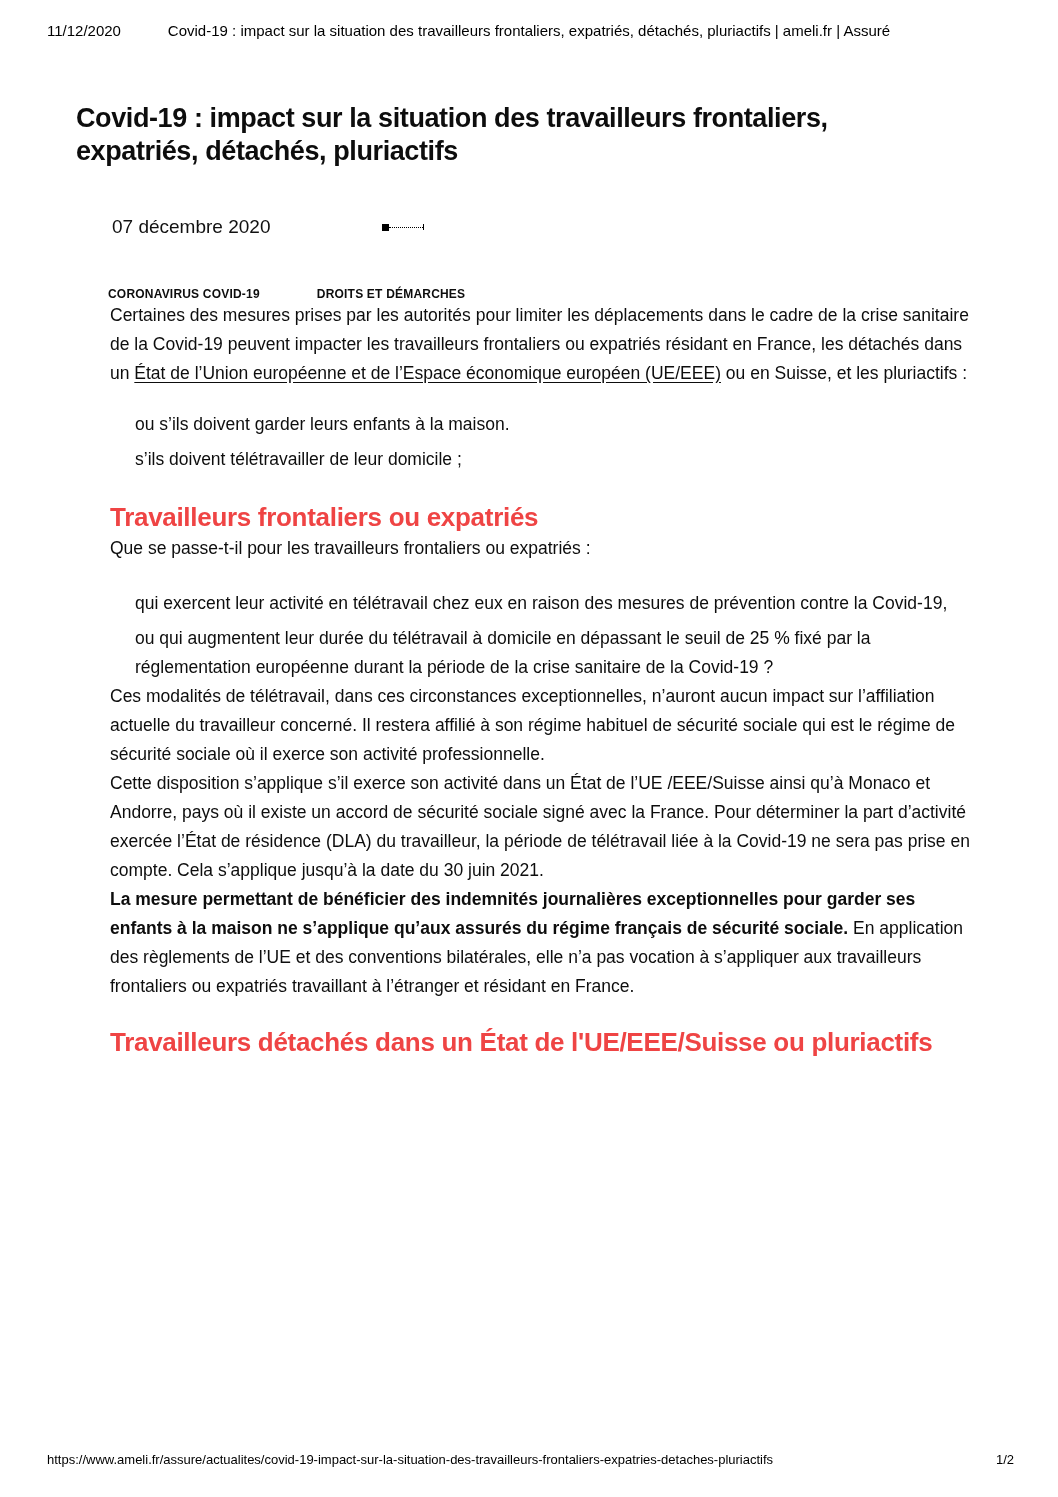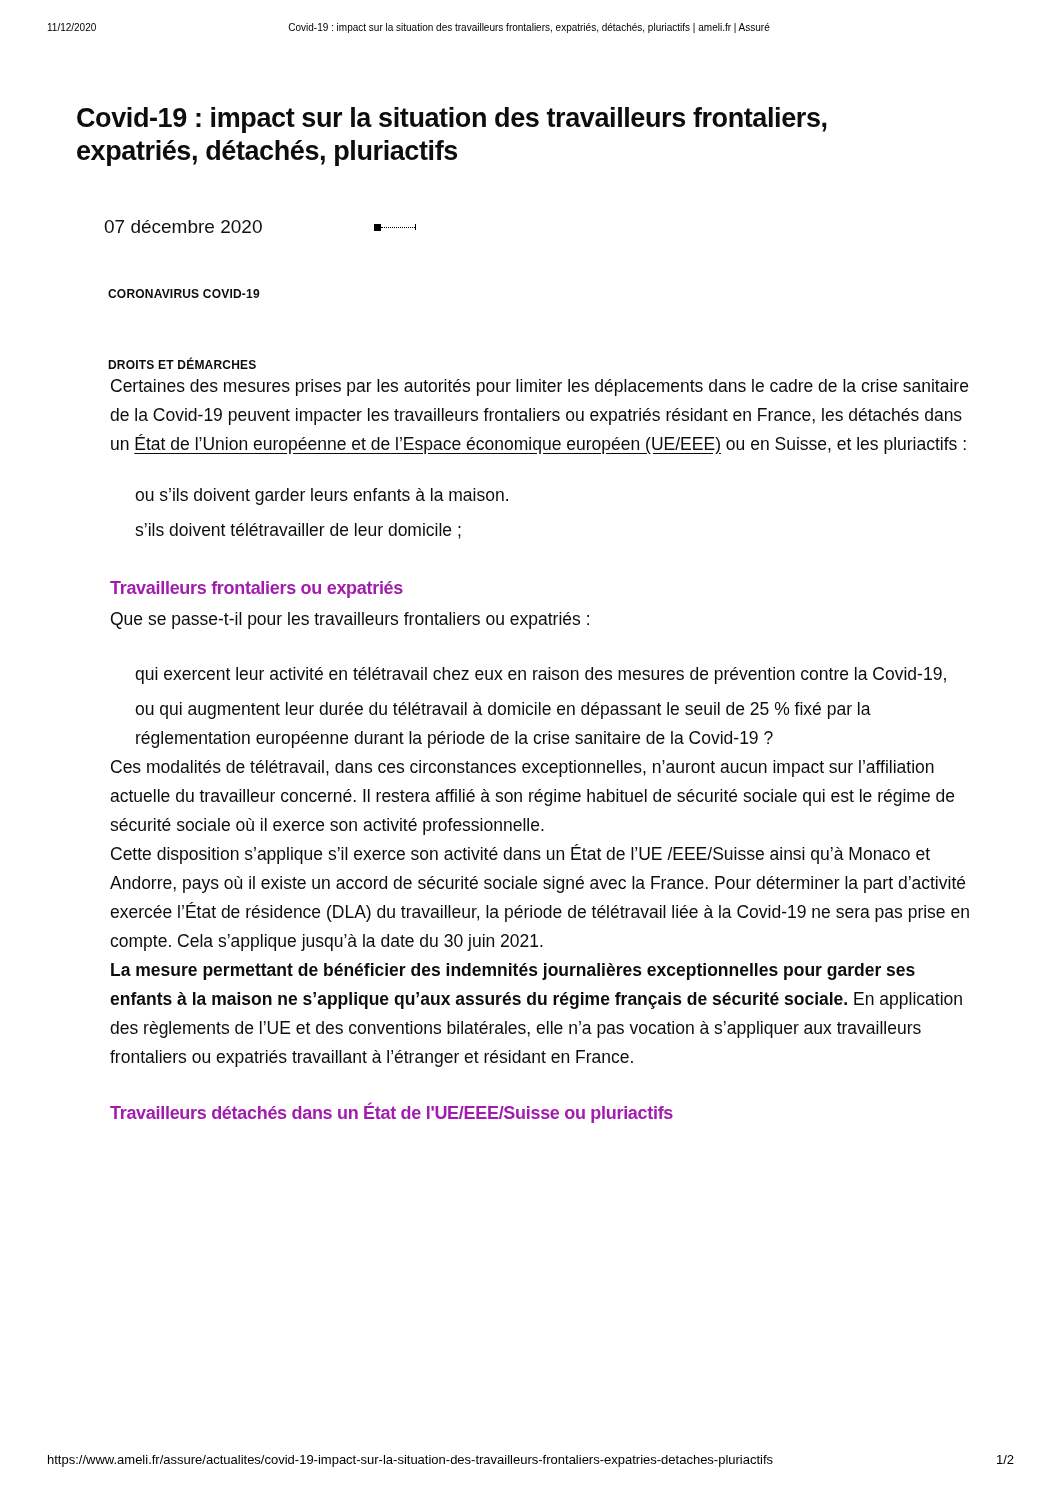--- a/index.html
+++ b/index.html
@@ -13,21 +13,21 @@
     background: #ffffff;
     color: #111111;
     font-family: "Liberation Sans", sans-serif;
     overflow: hidden;
   }
 
   
   .print-header {
     position: relative;
     padding-top: 22px;
-    font-size: 10px;
+    font-size: 15px;
     color: #000000;
     height: 18px;
   }
   .ph-date {
     position: absolute;
     left: 47px;
     top: 22px;
     white-space: nowrap;
   }
   .ph-title {
@@ -54,21 +54,21 @@
   .article-title {
     margin: 62px 0 0 0;
     font-size: 27px;
     font-weight: bold;
     line-height: 33px;
     letter-spacing: -0.4px;
     color: #0d0d0d;
     max-width: 880px;
   }
   .meta-row {
-    margin: 48px 0 0 28px;
+    margin: 48px 0 0 36px;
     display: flex;
     align-items: center;
     font-size: 19px;
     gap: 8px;
   }
   .broken-img {
     display: inline-flex;
     align-items: center;
     margin-left: 104px;
     height: 9px;
@@ -89,21 +89,20 @@
     display: inline-block;
   }
   .tags-row {
     margin: 49px 0 0 32px;
     display: flex;
     gap: 57px;
     font-size: 12px;
     font-weight: bold;
     letter-spacing: 0.2px;
     color: #0d0d0d;
-    flex-direction: column;
   }
   .body-copy {
     margin-left: 34px;
     max-width: 872px;
     font-size: 17.5px;
     line-height: 29px;
     color: #0d0d0d;
   }
   p.para {
     margin: 0 0 0 0;
@@ -117,25 +116,25 @@
     margin: 22px 0 0 0;
     padding: 0 0 0 25px;
     max-width: 850px;
   }
   ul.plain-list li {
     margin: 0 0 6px 0;
   }
   ul.plain-list li:last-child { margin-bottom: 0; }
   h2.section-heading {
     margin: 26px 0 0 20px;
-    font-size: 18px;
+    font-size: 26px;
     font-weight: bold;
     line-height: 34px;
     letter-spacing: -0.3px;
-    color: #a21caf;
+    color: #ef4444;
     max-width: 880px;
   }
   .inline-link {
     color: inherit;
     text-decoration: underline;
     text-underline-offset: 3px;
     cursor: pointer;
   }
   .bold { font-weight: bold; }
 </style>

